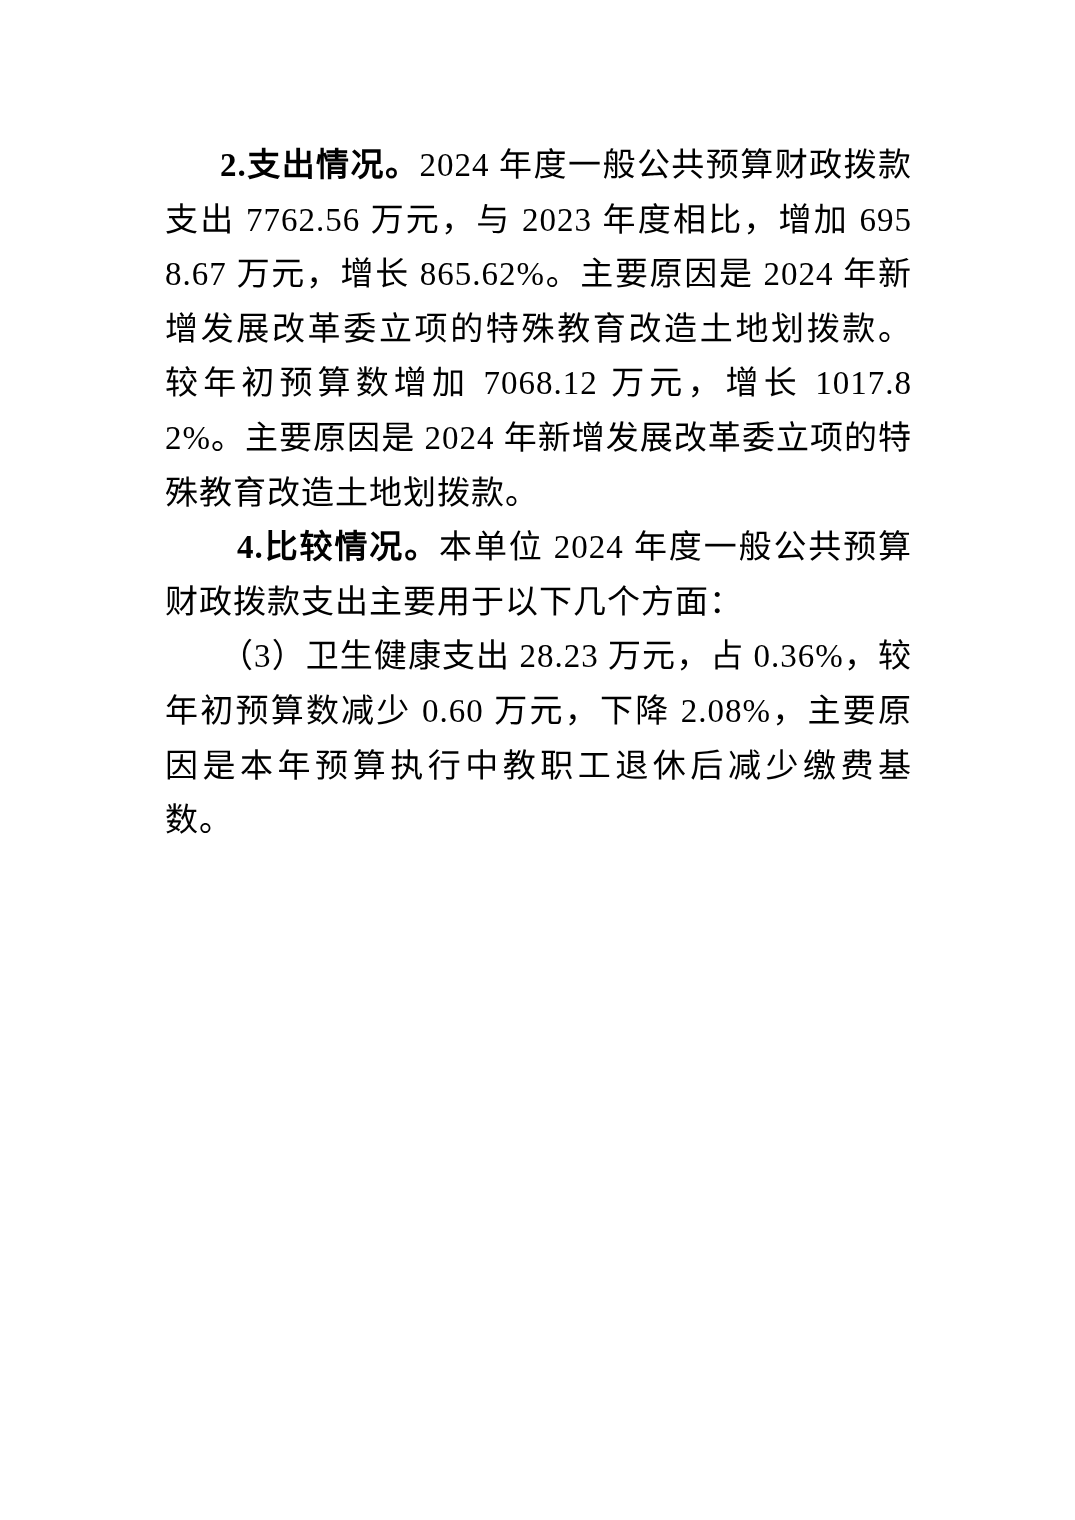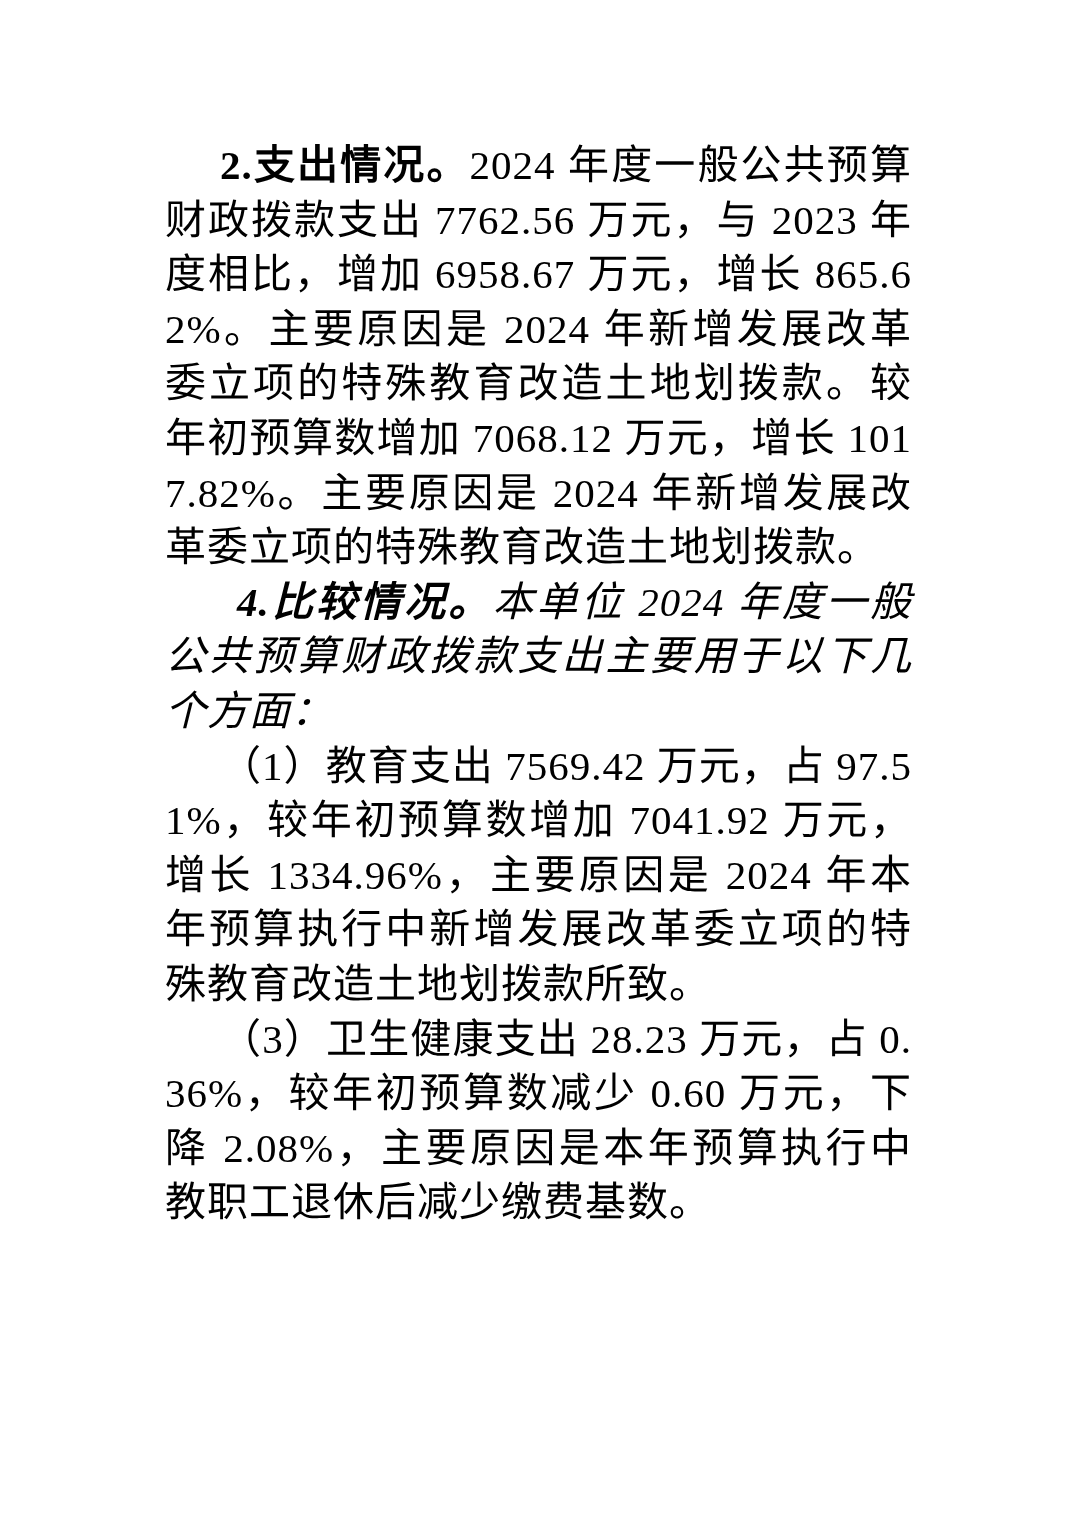--- a/index.html
+++ b/index.html
@@ -19,40 +19,39 @@
     width: 1075px;
     height: 1520px;
     background: #ffffff;
     padding: 138px 163px 0 165px;
   }
   .doc-body {
     width: 747px;
   }
   .para {
     margin: 0;
-    font-size: 41px;
+    font-size: 33px;
     line-height: 54.6px;
     text-align: justify;
     letter-spacing: 1px;
     word-break: break-all;
   }
   .indent-normal { text-indent: 55px; }
-  .indent-wide   { text-indent: 72px; font-style: italic; }
+  .indent-wide   { text-indent: 72px; }
   .para-lead {
     font-weight: bold;
   }
 </style>
 </head>
 <body>
 
 <div class="doc-page">
   <div class="doc-body">
   <p class="para indent-normal"><span class="para-lead">2.支出情况。</span><span class="para-body">2024 年度一般公共预算财政拨款支出 7762.56 万元，与 2023 年度相比，增加 6958.67 万元，增长 865.62%。主要原因是 2024 年新增发展改革委立项的特殊教育改造土地划拨款。较年初预算数增加 7068.12 万元，增长 1017.82%。主要原因是 2024 年新增发展改革委立项的特殊教育改造土地划拨款。</span></p>
 
 
   <p class="para indent-wide"><span class="para-lead">4.比较情况。</span><span class="para-body">本单位 2024 年度一般公共预算财政拨款支出主要用于以下几个方面：</span></p>
 
-  <p class="para indent-normal"><span class="para-body">（1）教育支出 7569.42 万元，占 97.51%，较年初预算数增加 7041.92 万元，增长 1334.96%，主要原因是 2024 年本年预算执行中新增发展改革委立项的特殊教育改造土地划拨款所致。</span></p>
 
 
   <p class="para indent-normal"><span class="para-body">（3）卫生健康支出 28.23 万元，占 0.36%，较年初预算数减少 0.60 万元，下降 2.08%，主要原因是本年预算执行中教职工退休后减少缴费基数。</span></p>
 </div>
 </div>
 
 </body></html>

